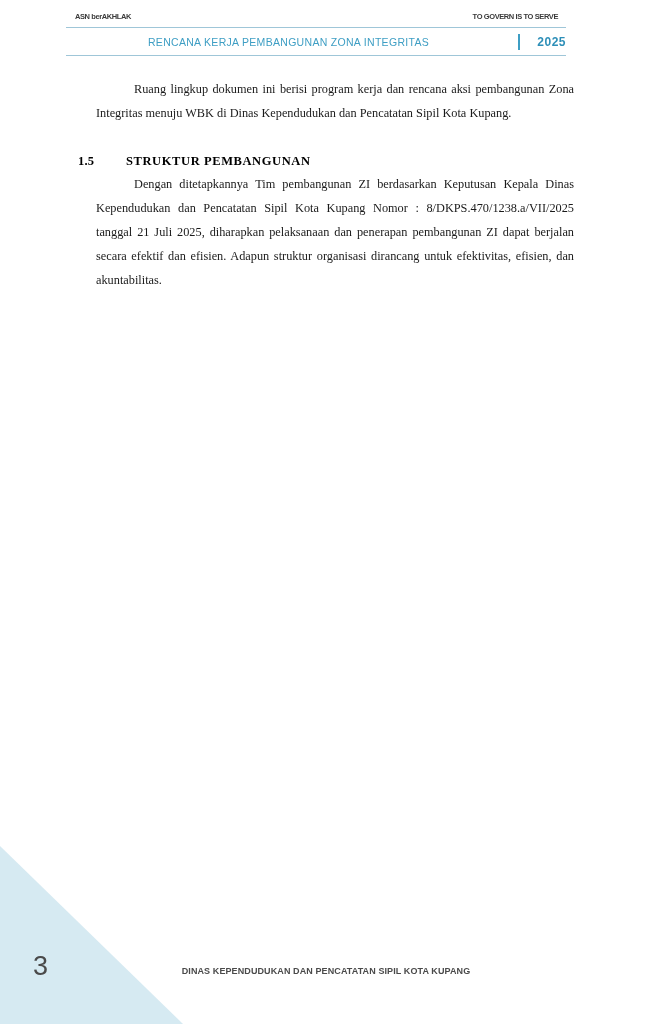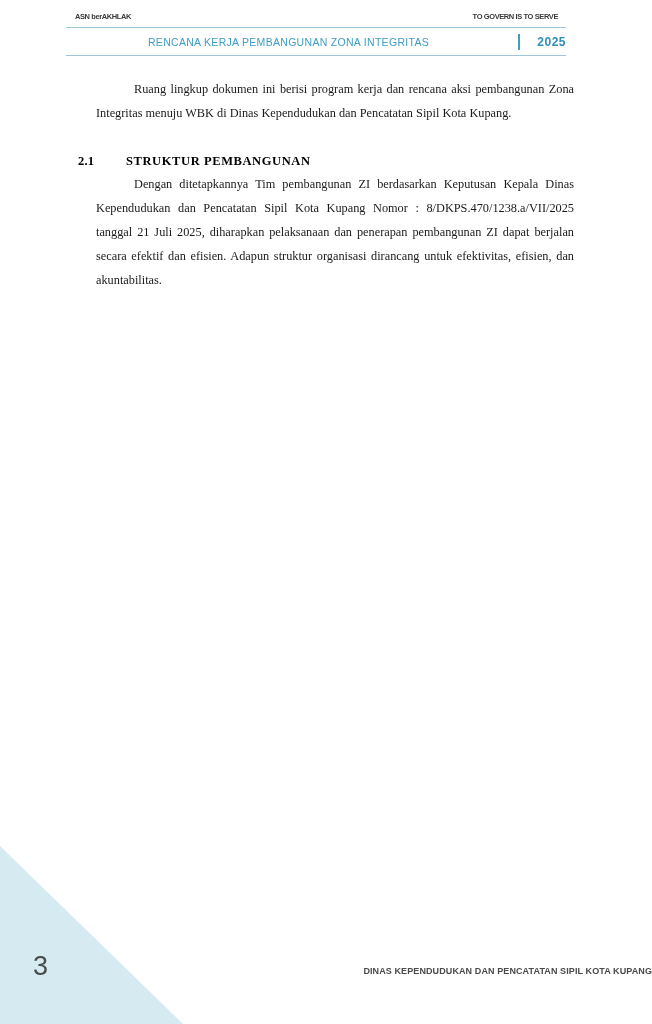--- a/index.html
+++ b/index.html
@@ -146,21 +146,21 @@
     font-family: "Liberation Sans", sans-serif;
     font-size: 27px;
     color: #4a4a4a;
     font-weight: 400;
   }
   .footer-text {
     position: absolute;
     bottom: 48px;
     left: 0;
     width: 652px;
-    text-align: right;
+    text-align: center;
     font-family: "Liberation Sans", sans-serif;
     font-size: 9px;
     letter-spacing: 0.1px;
     color: #4a4a4a;
     font-weight: 600;
   }
 </style>
 </head>
 <body>
 
@@ -183,21 +183,21 @@
   <div class="content">
 
     <div class="section">
       <p class="para">Ruang lingkup dokumen ini berisi program kerja dan rencana aksi pembangunan Zona Integritas menuju WBK di Dinas Kependudukan dan Pencatatan Sipil Kota Kupang.</p>
     </div>
 
     <div class="spacer-block"></div>
 
     <div class="section">
       <div class="section-heading">
-        <span class="num">2.1</span>
+        <span class="num">1.5</span>
         <span class="ttl">STRUKTUR PEMBANGUNAN</span>
       </div>
       <p class="para">Dengan ditetapkannya Tim pembangunan ZI berdasarkan Keputusan Kepala Dinas Kependudukan dan Pencatatan Sipil Kota Kupang Nomor : 8/DKPS.470/1238.a/VII/2025 tanggal 21 Juli 2025, diharapkan pelaksanaan dan penerapan pembangunan ZI dapat berjalan secara efektif dan efisien. Adapun struktur organisasi dirancang untuk efektivitas, efisien, dan akuntabilitas.</p>
     </div>
 
   </div>
 
   <div class="corner-triangle"></div>
   <div class="page-number">3</div>
   <div class="footer-text">DINAS KEPENDUDUKAN DAN PENCATATAN SIPIL KOTA KUPANG</div>

